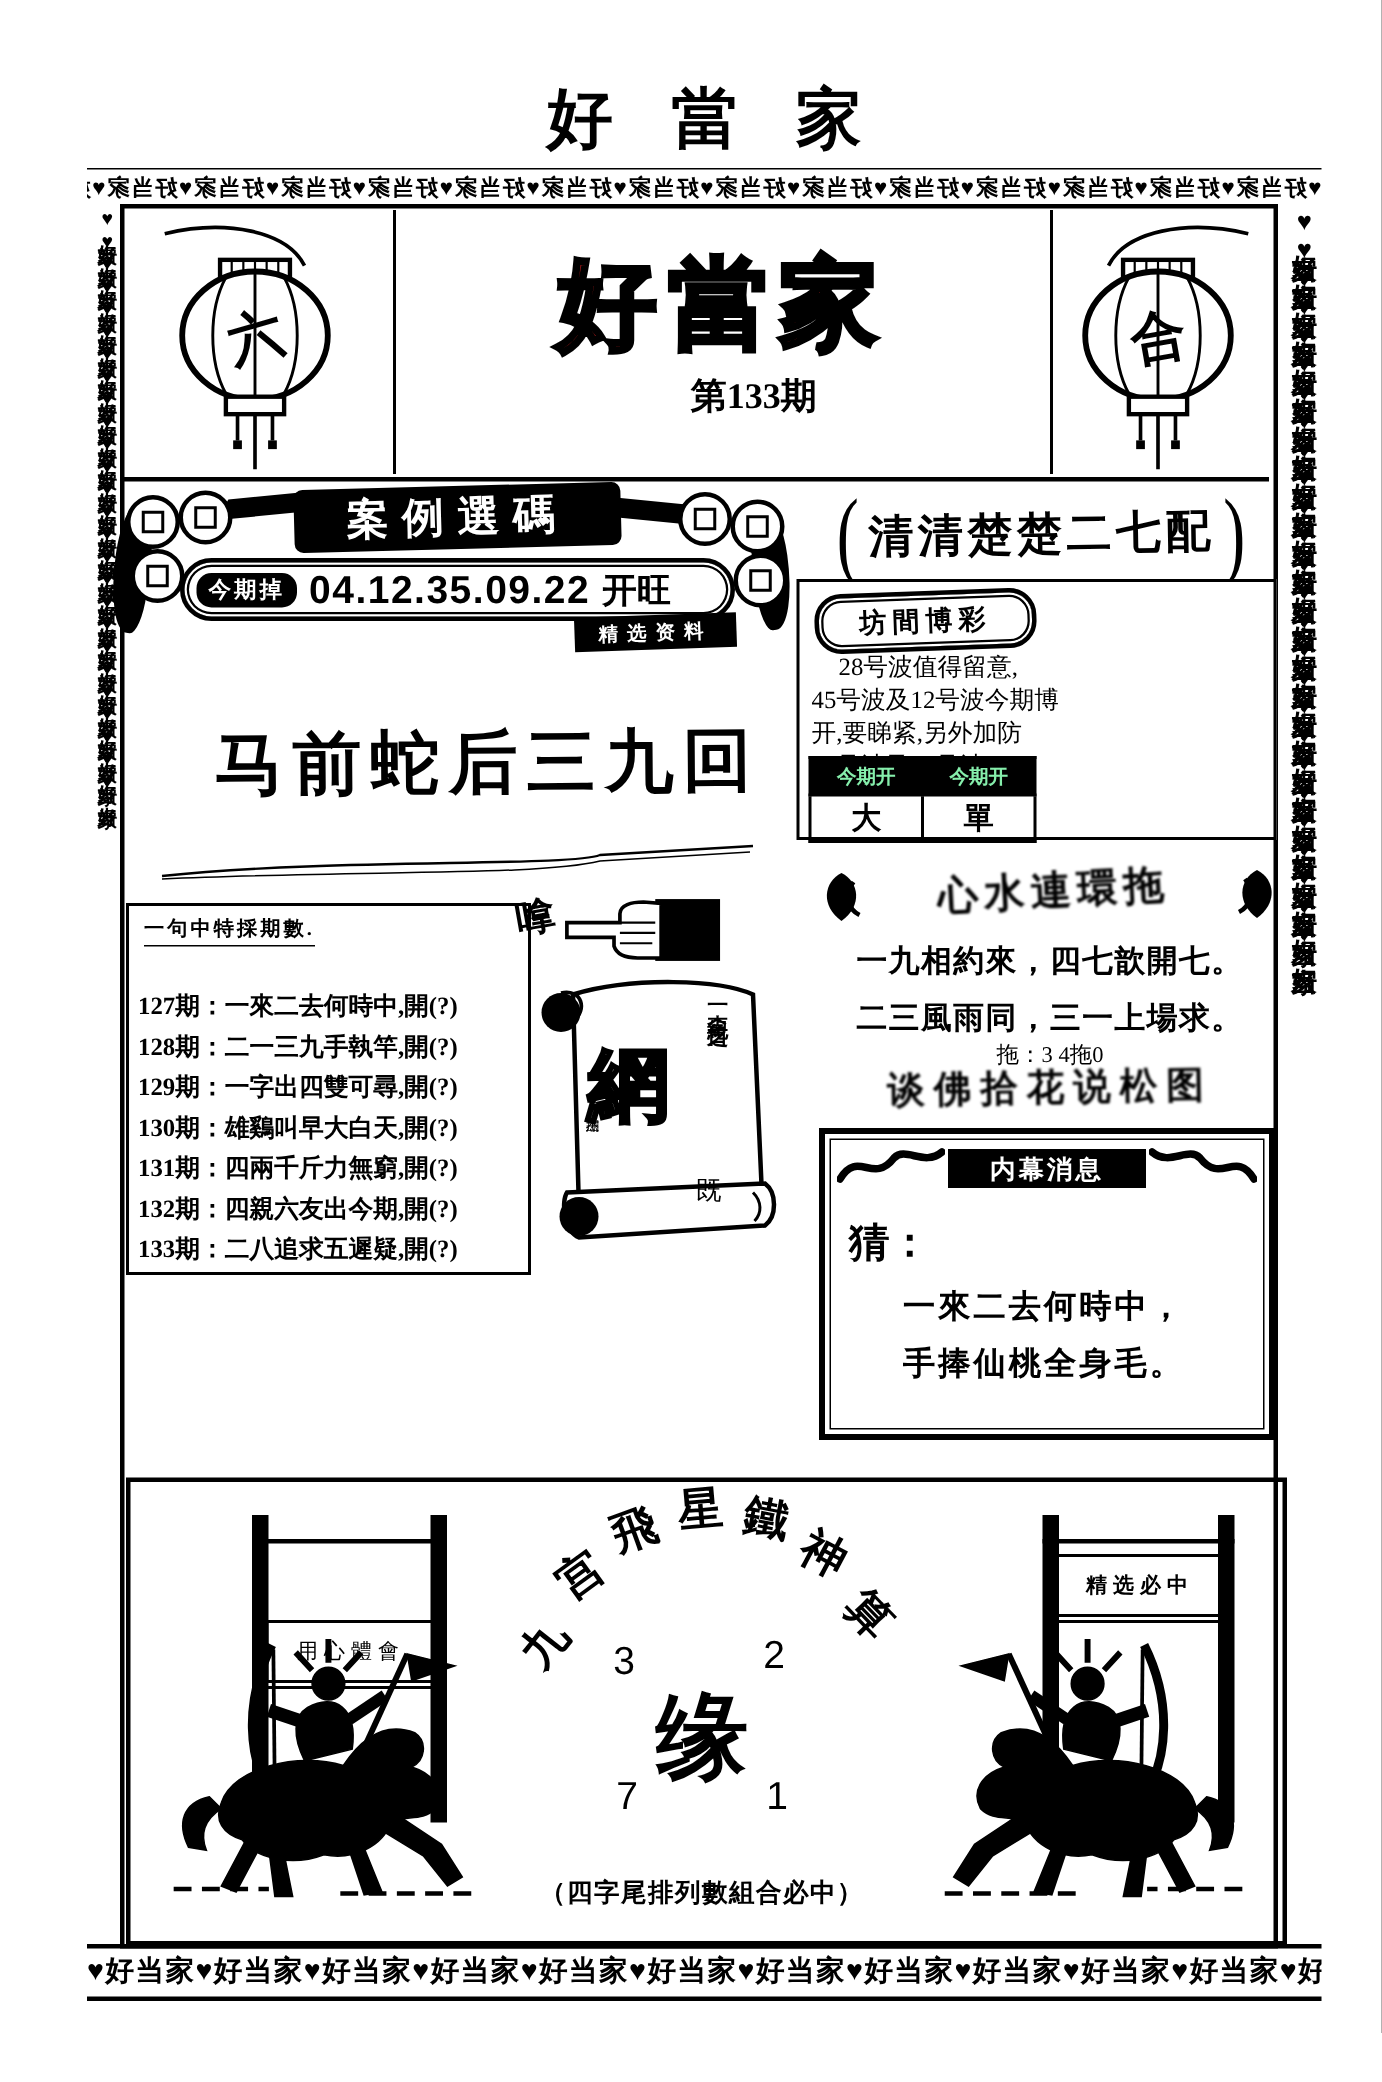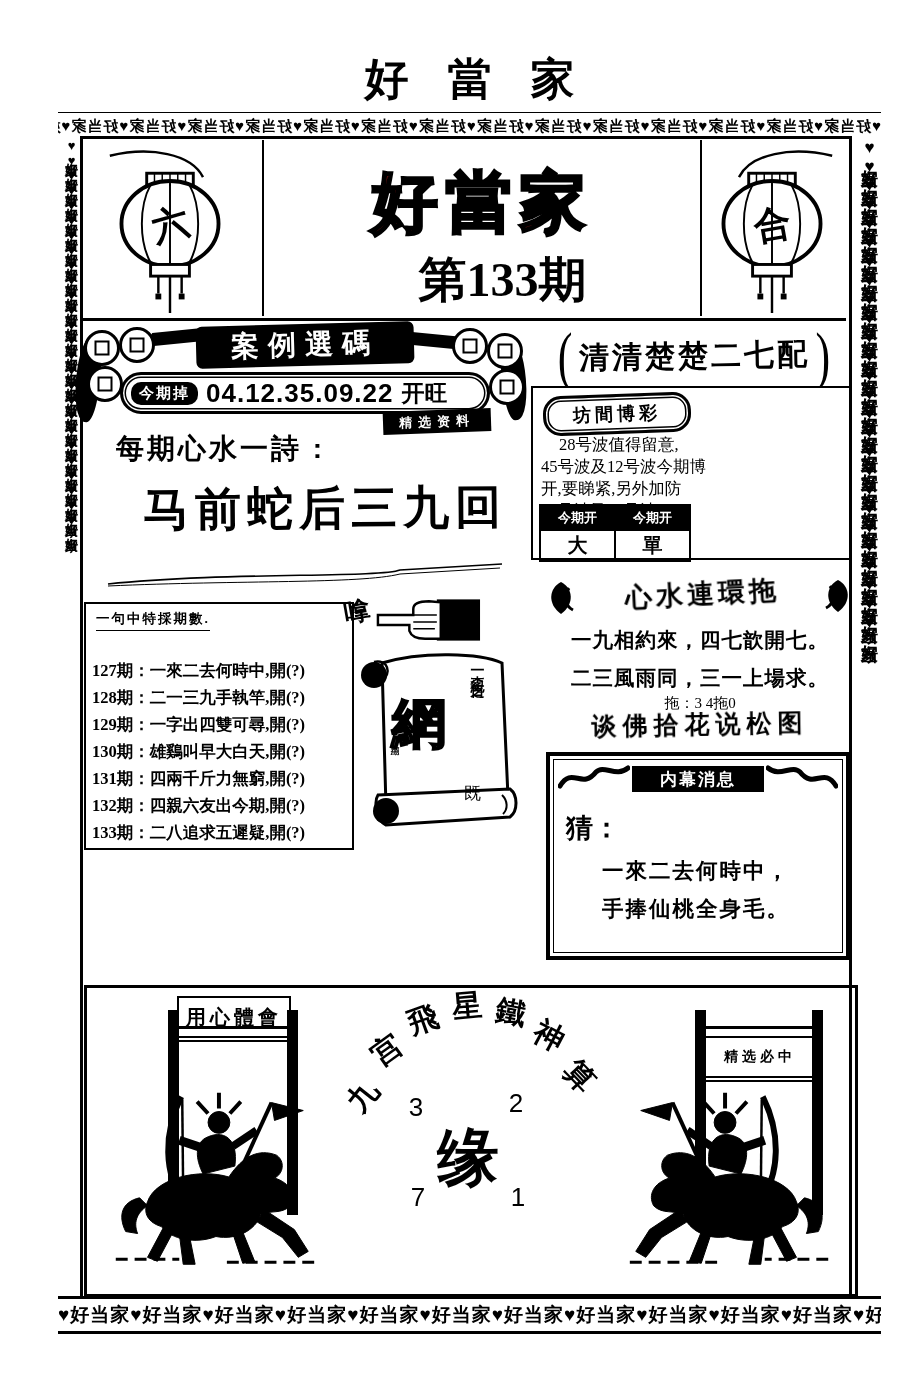--- a/index.html
+++ b/index.html
@@ -15,21 +15,21 @@
   .coin::before{content:"";position:absolute;left:50%;top:50%;width:11px;height:11px;
         transform:translate(-50%,-50%);border:2.5px solid #000;}
   .coin{position:absolute;}
   .blob{position:absolute;background:#000;}
   .box{position:absolute;border:2.5px solid #000;background:#fff;}
   .center{display:flex;align-items:center;justify-content:center;text-align:center;}
   .blk{background:#000;color:#fff;}
   .blur{filter:blur(0.6px);}
   table.duo{border-collapse:collapse;}
   table.duo td,table.duo th{border:2.5px solid #000;text-align:center;}
-  table.duo th{background:#000;color:#ffffff;font-weight:bold;}
+  table.duo th{background:#000;color:#86efac;font-weight:bold;}
   .arcchar{position:absolute;font-size:30px;font-weight:bold;}
   svg{display:block;}
 </style>
 </head>
 <body>
 
 <div class="page">
 
   <div class="abs" style="left:16px;top:50px;width:921px;text-align:center;font-size:44px;font-weight:bold;letter-spacing:14px;">好 當 家</div>
 
@@ -64,21 +64,21 @@
     <ellipse cx="70" cy="78" rx="50" ry="44" fill="#fff" stroke="#000" stroke-width="4"></ellipse>
     <path d="M50,38 C38,60 38,96 50,118 M70,34 V122 M90,38 C102,60 102,96 90,118" stroke="#000" stroke-width="2" fill="none"></path>
     <text x="70" y="92" font-size="38" font-weight="bold" text-anchor="middle" transform="rotate(-10 70 78)">合</text>
     <rect x="50" y="120" width="40" height="12" fill="#fff" stroke="#000" stroke-width="3"></rect>
     <path d="M58,132 V150 M70,132 V160 M82,132 V150 M70,160 V170" stroke="#000" stroke-width="2.5"></path>
     <rect x="55" y="150" width="6" height="6"></rect>
       <rect x="79" y="150" width="6" height="6"></rect>
   </svg>
 
   <div class="abs outline" style="left:270px;top:158px;width:425px;text-align:center;font-size:66px;font-weight:900;letter-spacing:8px;font-family:'Liberation Sans','DejaVu Sans',sans-serif;">好當家</div>
-  <div class="abs" style="left:290px;top:248px;width:425px;text-align:center;font-size:48px;font-weight:bold;">第133期</div>
+  <div class="abs" style="left:290px;top:248px;width:425px;text-align:center;font-size:24px;font-weight:bold;">第133期</div>
 
   <div class="abs blob" style="left:76px;top:336px;width:24px;height:86px;border-radius:45% 55% 35% 65%;transform:rotate(8deg);"></div>
   <div class="abs blob" style="left:502px;top:338px;width:24px;height:82px;border-radius:55% 45% 65% 35%;transform:rotate(-8deg);"></div>
   <div class="abs blob" style="left:150px;top:330px;width:56px;height:14px;transform:skewX(-35deg) rotate(-6deg);"></div>
   <div class="abs blob" style="left:408px;top:334px;width:60px;height:14px;transform:skewX(35deg) rotate(6deg);"></div>
   <div class="coin" style="left:84px;top:330px;"></div>
   <div class="coin" style="left:119px;top:327px;"></div>
   <div class="coin" style="left:87px;top:366px;"></div>
   <div class="coin" style="left:452px;top:328px;"></div>
   <div class="coin" style="left:487px;top:333px;"></div>
@@ -87,21 +87,20 @@
   <div class="abs blk center" style="left:196px;top:324px;width:218px;height:42px;border-radius:6px;transform:rotate(-1.5deg);font-size:28px;font-weight:900;letter-spacing:9px;">案例選碼</div>
 
   <div class="abs" style="left:120px;top:372px;width:370px;height:42px;border:3px solid #000;border-radius:24px;box-shadow:inset 0 0 0 1.5px #fff, inset 0 0 0 3px #000;display:flex;align-items:center;gap:8px;padding:0 8px;box-sizing:border-box;">
     <span class="blk" style="font-size:15px;font-weight:900;padding:2px 8px;border-radius:10px;letter-spacing:2px;">今期掉</span>
     <span class="sans" style="font-size:26px;font-weight:bold;letter-spacing:1px;">04.12.35.09.22</span>
     <span style="font-size:23px;font-weight:900;">开旺</span>
   </div>
 
   <div class="abs blk center" style="left:383px;top:410px;width:108px;height:23px;font-size:13px;font-weight:bold;letter-spacing:6px;transform:rotate(-2deg);">精选资料</div>
 
-  <div class="abs sans" style="left:116px;top:430px;font-size:28px;font-weight:900;letter-spacing:3px;">每期心水一詩 :</div>
   <div class="abs" style="left:143px;top:478px;font-size:46px;font-weight:bold;letter-spacing:6px;transform:rotate(-0.5deg);">马前蛇后三九回</div>
 
   <svg class="abs" style="left:100px;top:558px;" width="410" height="36" viewBox="0 0 410 36">
     <path d="M8,26 C120,14 280,20 300,12 L402,6" stroke="#000" stroke-width="1.6" fill="none"></path>
     <path d="M8,28 C140,22 260,26 300,16 L400,10" stroke="#000" stroke-width="1" fill="none"></path>
   </svg>
 
   <div class="box" style="left:84px;top:602px;width:266px;height:244px;">
     <div style="margin:6px 10px 0 10px;font-size:13.5px;font-weight:600;letter-spacing:2px;border-bottom:1.5px solid #000;display:inline-block;padding-bottom:2px;">一句中特採期數.</div>
     <div style="margin:26px 0 0 6px;font-size:16.5px;font-weight:600;line-height:27px;">
@@ -200,25 +199,26 @@
   <div class="arcchar" style="left:496px;top:992px;transform:rotate(11deg);">鐵</div>
   <div class="arcchar" style="left:534px;top:1016px;transform:rotate(28deg);">神</div>
   <div class="arcchar" style="left:564px;top:1056px;transform:rotate(46deg);">算</div>
 
   <div class="abs sans" style="left:400px;top:1092px;width:32px;text-align:center;font-size:26px;">3</div>
   <div class="abs sans" style="left:500px;top:1088px;width:32px;text-align:center;font-size:26px;">2</div>
   <div class="abs" style="left:428px;top:1116px;width:80px;text-align:center;font-size:62px;font-weight:600;">缘</div>
   <div class="abs sans" style="left:402px;top:1182px;width:32px;text-align:center;font-size:26px;">7</div>
   <div class="abs sans" style="left:502px;top:1182px;width:32px;text-align:center;font-size:26px;">1</div>
 
+  <div class="abs" style="left:258px;top:1250px;width:420px;text-align:center;font-size:17px;font-weight:700;letter-spacing:1px;">（四字尾排列數組合必中）</div>
 
   <div class="abs blob" style="left:168px;top:1010px;width:11px;height:205px;"></div>
   <div class="abs blob" style="left:287px;top:1010px;width:11px;height:205px;"></div>
   <div class="abs blob" style="left:168px;top:1026px;width:130px;height:3px;"></div>
-  <div class="abs center" style="left:177px;top:996px;width:110px;height:38px;border:2.5px solid #000;border-bottom:6px double #000;font-size:20px;font-weight:bold;letter-spacing:4px;">用心體會</div>
+  <div class="abs center" style="left:177px;top:1080px;width:110px;height:38px;border:2.5px solid #000;border-bottom:6px double #000;font-size:14px;font-weight:normal;letter-spacing:4px;">用心體會</div>
 
   <div class="abs blob" style="left:695px;top:1010px;width:11px;height:205px;"></div>
   <div class="abs blob" style="left:812px;top:1010px;width:11px;height:205px;"></div>
   <div class="abs blob" style="left:695px;top:1026px;width:128px;height:3px;"></div>
   <div class="abs center" style="left:703px;top:1036px;width:110px;height:38px;border:2.5px solid #000;border-bottom:6px double #000;font-size:14px;font-weight:bold;letter-spacing:4px;">精选必中</div>
 
   <svg class="abs" style="left:88px;top:1082px;" width="248" height="185" viewBox="0 0 250 185">
     <g fill="#000" stroke="#000">
       <path d="M60,120 C68,96 112,86 142,95 C156,74 172,66 190,73 C199,79 197,92 188,96 C204,101 210,113 204,124 C195,133 184,128 174,133 C169,149 149,159 129,155 C108,163 84,158 74,145 C61,141 55,132 60,120 Z"></path>
       <path d="M38,150 C30,134 34,120 52,116 L60,124 C48,132 46,142 50,152 Z"></path>

